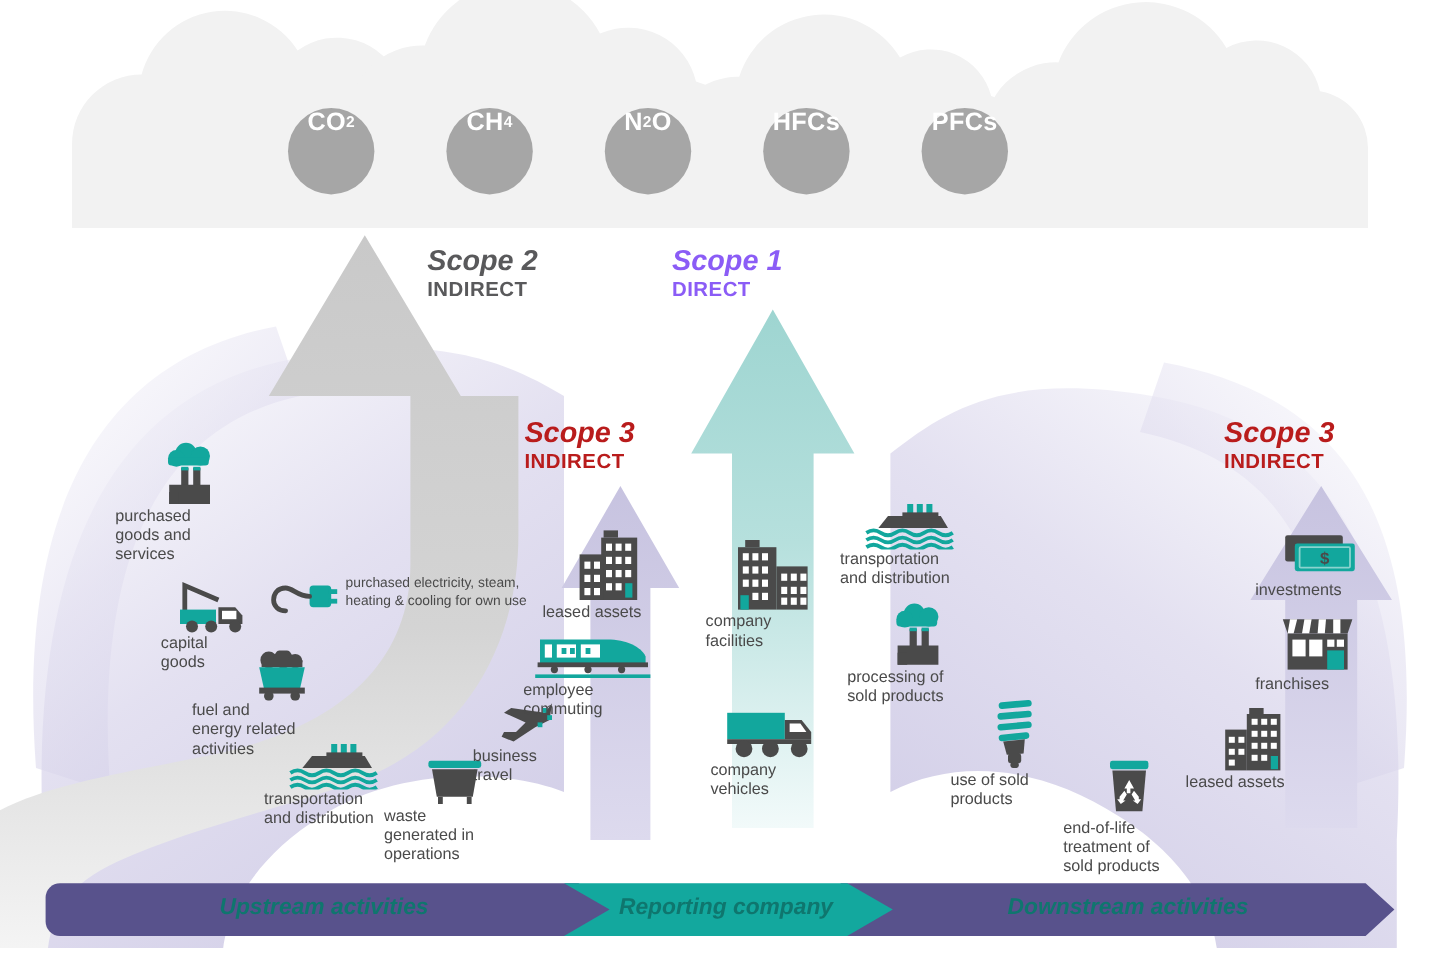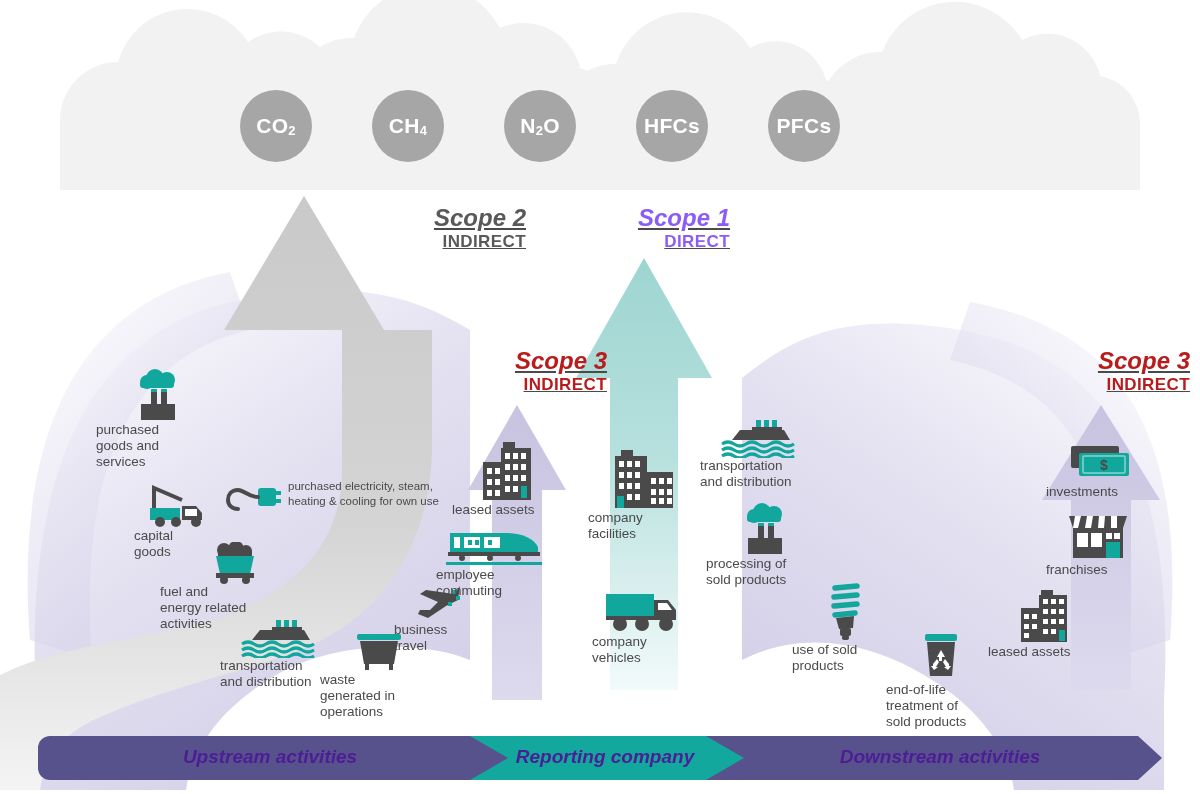--- a/index.html
+++ b/index.html
@@ -6,41 +6,41 @@
   body{width:1200px;height:794px;overflow:hidden;
        font-family:"Liberation Sans","DejaVu Sans",sans-serif;
        color:#4a4a4a;}
   #stage{position:relative;width:1200px;height:794px;background:#fff;}
 
   .layer{position:absolute;left:0;top:0;width:1200px;height:794px;}
   svg.layer{pointer-events:none;}
 
   
   .gas{position:absolute;width:72px;height:72px;border-radius:50%;
-       background:#a6a6a6;color:#fff;display:flex;align-items:center;
+       background:#a6a6a6;color:#fff;display:flex;
        justify-content:center;font-size:21px;font-weight:bold;
        letter-spacing:.3px;}
   .gas sub{font-size:13px;vertical-align:baseline;position:relative;top:4px;}
 
   
-  .scope-head{position:absolute;text-align:right;line-height:1.12;text-decoration:underline;}
+  .scope-head{position:absolute;text-align:left;line-height:1.12;}
   .scope-head .s-title{font-size:24px;font-style:italic;font-weight:bold;}
   .scope-head .s-sub{font-size:17px;font-weight:bold;letter-spacing:.4px;}
   .sc-gray .s-title,.sc-gray .s-sub{color:#59595b;}
   .sc-teal .s-title,.sc-teal .s-sub{color:#8b5cf6;}
   .sc-purple .s-title,.sc-purple .s-sub{color:#b91c1c;}
 
   
   .item{position:absolute;}
   .item .cap{font-size:13.5px;line-height:1.18;color:#4a4a4a;white-space:pre-line;}
   .item .ic{display:flex;align-items:flex-end;justify-content:center;}
   .note{position:absolute;font-size:11.5px;line-height:1.3;color:#4a4a4a;white-space:pre-line;}
 
   
-  .bar-label{position:absolute;color:#4c1d95;font-size:19px;font-style:italic;
+  .bar-label{position:absolute;color:#0f766e;font-size:19px;font-style:italic;
              font-weight:bold;text-align:center;}
 </style>
 </head>
 <body>
 
 <div id="stage">
 
   <svg class="layer" viewBox="0 0 1200 794" width="1200" height="794">
     <g fill="#f2f2f2">
       <path d="M60,190 L60,120 a58,58 0 0 1 58,-58 a72,72 0 0 1 130,-20 a56,56 0 0 1 85,25

